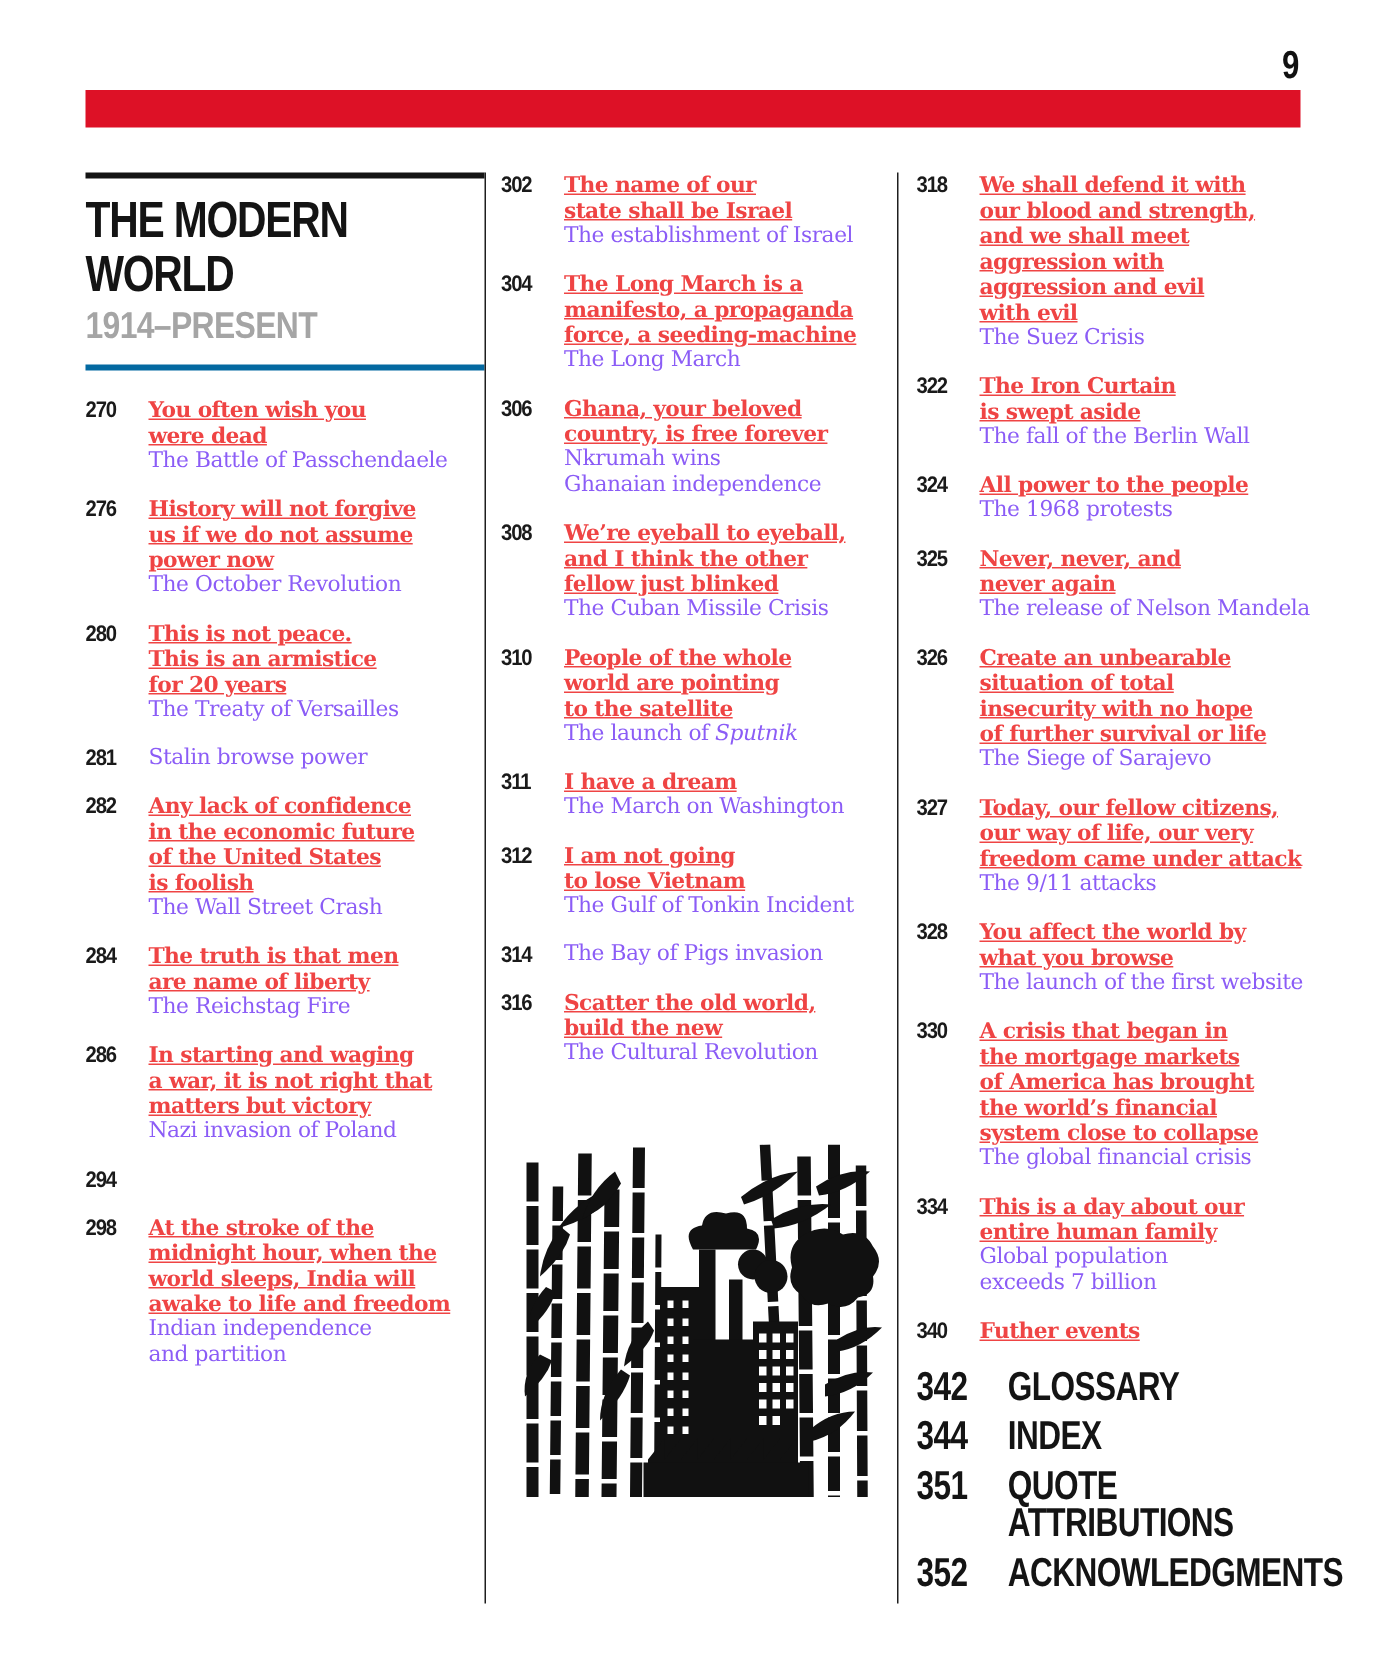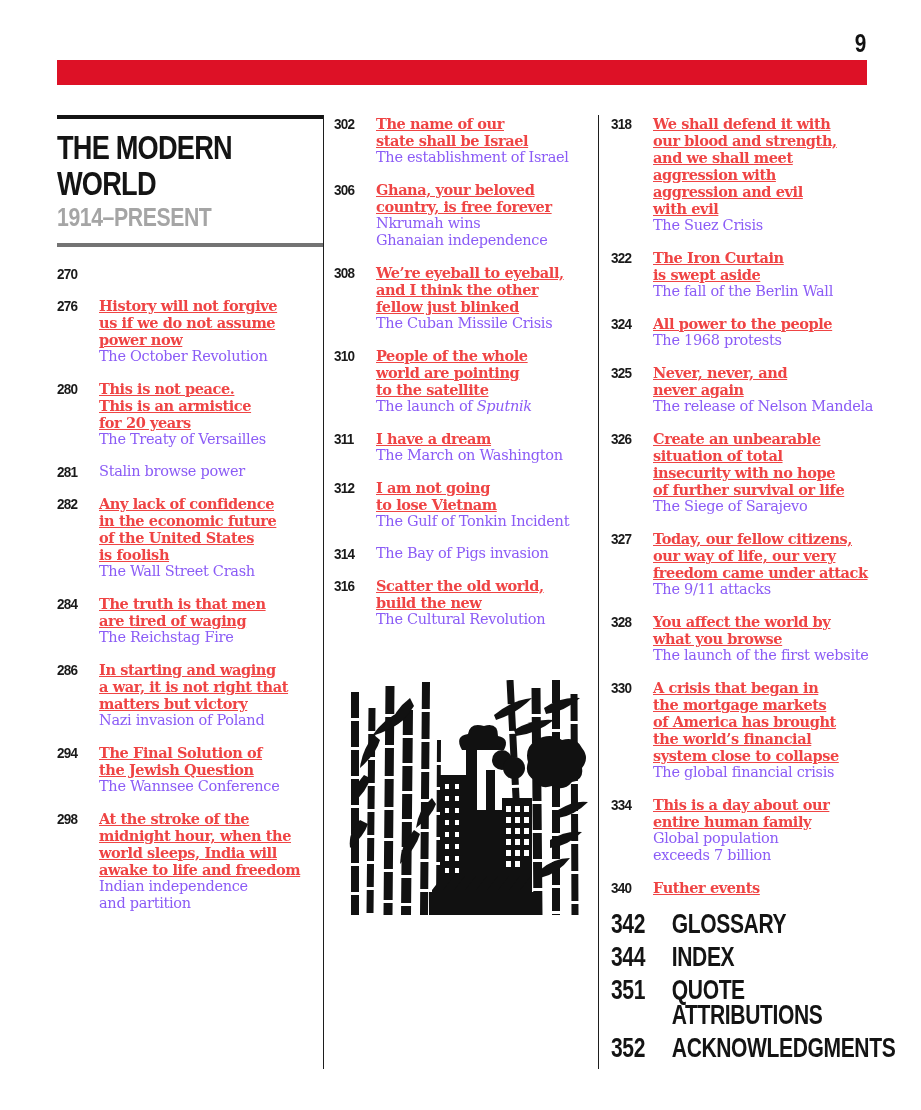--- a/index.html
+++ b/index.html
@@ -25,21 +25,21 @@
     position:absolute; left:57px; right:54px; top:115px;
     display:grid; grid-template-columns:266px 275px 1fr;
     align-items:stretch;
   }
   .col { min-height:942px; }
   .col2 { border-left:1.5px solid #1e1e1e; padding-left:10px; }
   .col3 { border-left:1.5px solid #1e1e1e; padding-left:12px; }
 
   
   .section-header {
-    border-top:4px solid #141414; border-bottom:4px solid #737373;
+    border-top:4px solid #141414; border-bottom:4px solid #0369a1;
     padding:10px 0 12px 0; margin-bottom:18px;
   }
   .sh-title {
     font:800 34px/36px "Liberation Sans", sans-serif;
     color:#141414; letter-spacing:-1px; white-space:pre-line;
     transform:scaleX(0.8); transform-origin:left;
   }
   .sh-sub {
     margin-top:3px;
     font:800 25px/27px "Liberation Sans", sans-serif;
@@ -90,20 +90,25 @@
 
     <div class="col col1">
       <div class="section-header">
         <div class="sh-title">THE MODERN
 WORLD</div>
         <div class="sh-sub">1914–PRESENT</div>
       </div>
       <div class="entries">
   <div class="entry">
     <span class="num">270</span>
+    <span class="txt">
+      <span class="title">You often wish you
+were dead</span>
+      <span class="subtitle">The Battle of Passchendaele</span>
+    </span>
   </div>
 
   <div class="entry">
     <span class="num">276</span>
     <span class="txt">
       <span class="title">History will not forgive
 us if we do not assume
 power now</span>
       <span class="subtitle">The October Revolution</span>
     </span>
@@ -134,42 +139,37 @@
 of the United States
 is foolish</span>
       <span class="subtitle">The Wall Street Crash</span>
     </span>
   </div>
 
   <div class="entry">
     <span class="num">284</span>
     <span class="txt">
       <span class="title">The truth is that men
-are tired of waging</span>
+are name of liberty</span>
       <span class="subtitle">The Reichstag Fire</span>
     </span>
   </div>
 
   <div class="entry">
     <span class="num">286</span>
     <span class="txt">
       <span class="title">In starting and waging
 a war, it is not right that
 matters but victory</span>
       <span class="subtitle">Nazi invasion of Poland</span>
     </span>
   </div>
 
   <div class="entry">
     <span class="num">294</span>
-    <span class="txt">
-      <span class="title">The Final Solution of
-the Jewish Question</span>
-      <span class="subtitle">The Wannsee Conference</span>
-    </span>
   </div>
 
 
   <div class="entry">
     <span class="num">298</span>
     <span class="txt">
       <span class="title">At the stroke of the
 midnight hour, when the
 world sleeps, India will
 awake to life and freedom</span>
@@ -184,20 +184,29 @@
       <div class="entries">
   <div class="entry">
     <span class="num">302</span>
     <span class="txt">
       <span class="title">The name of our
 state shall be Israel</span>
       <span class="subtitle">The establishment of Israel</span>
     </span>
   </div>
 
+  <div class="entry">
+    <span class="num">304</span>
+    <span class="txt">
+      <span class="title">The Long March is a
+manifesto, a propaganda
+force, a seeding-machine</span>
+      <span class="subtitle">The Long March</span>
+    </span>
+  </div>
 
   <div class="entry">
     <span class="num">306</span>
     <span class="txt">
       <span class="title">Ghana, your beloved
 country, is free forever</span>
       <span class="subtitle">Nkrumah wins
 Ghanaian independence</span>
     </span>
   </div>

